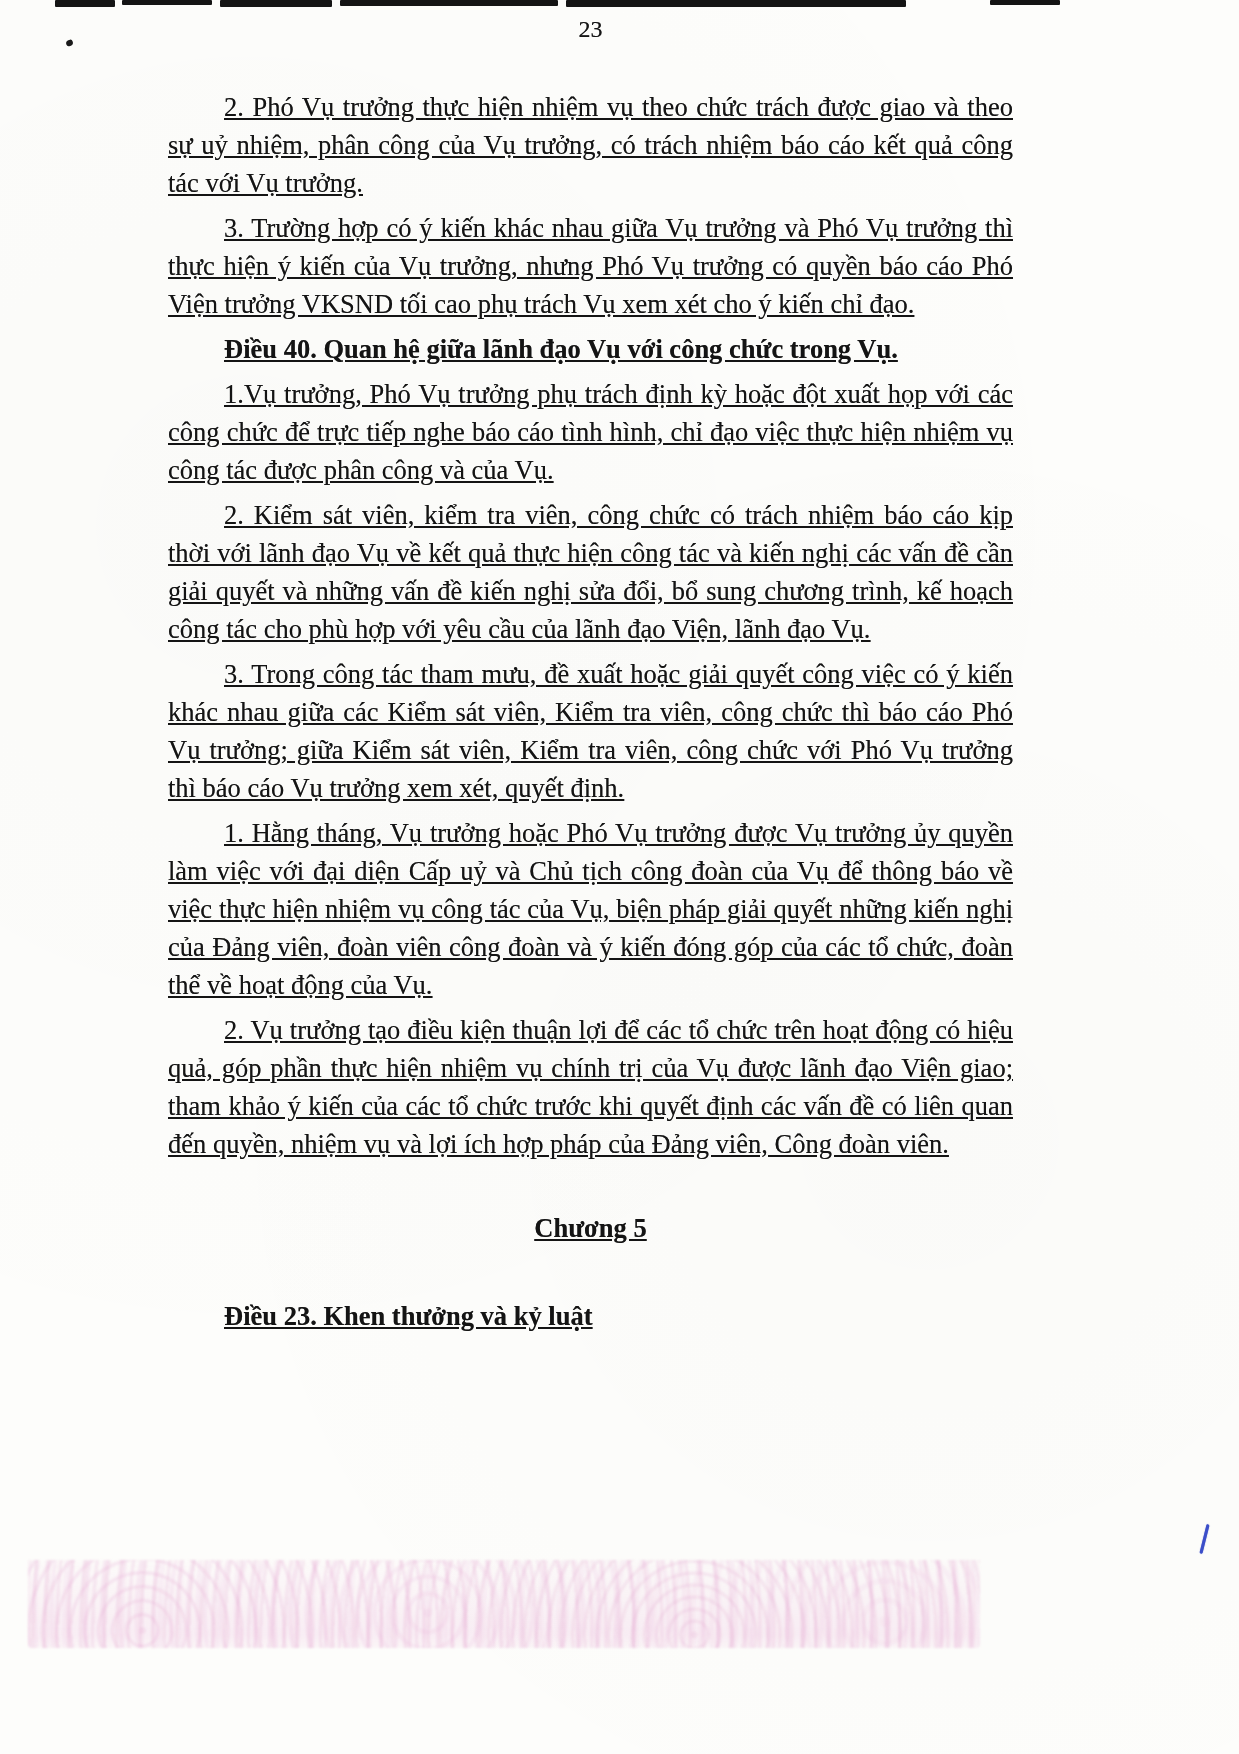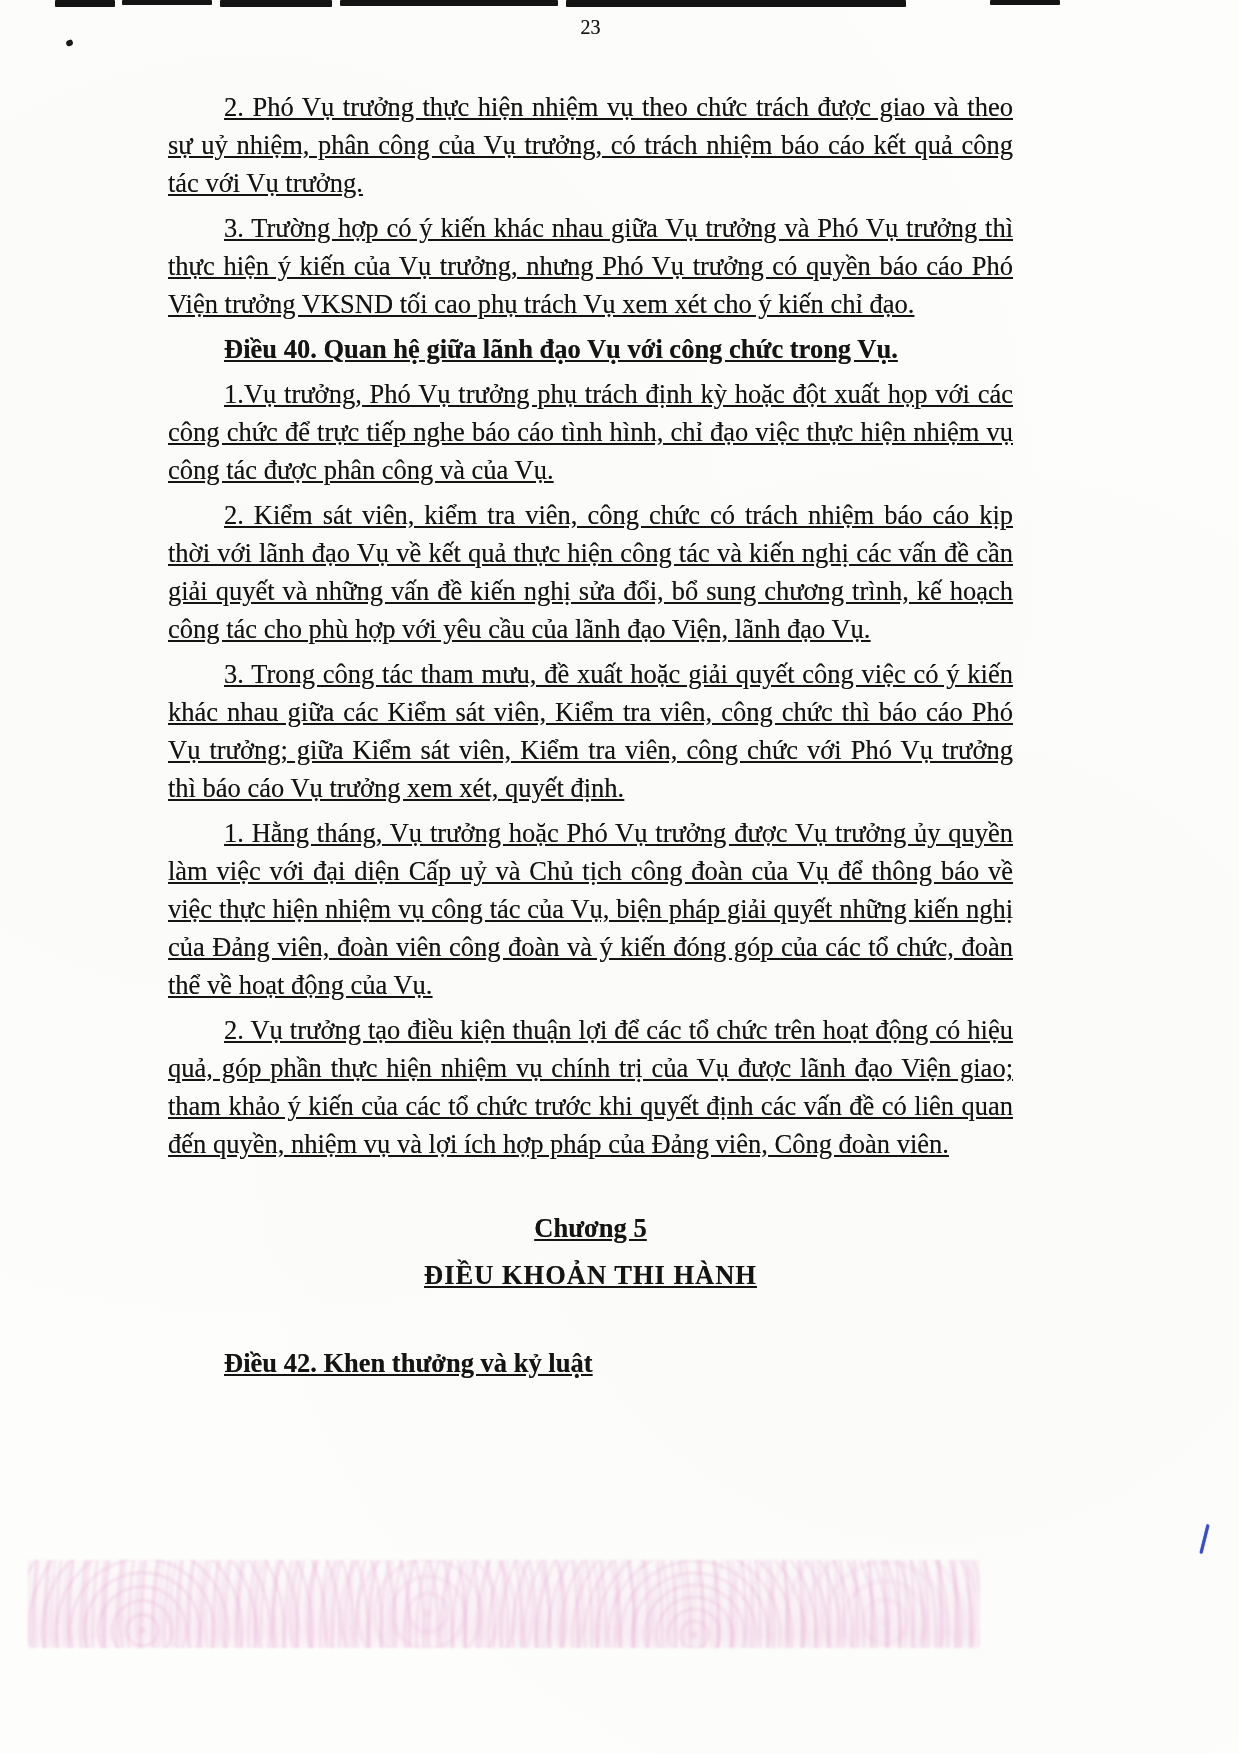--- a/index.html
+++ b/index.html
@@ -33,21 +33,21 @@
   .ink-dot {
     position: absolute; left: 66px; top: 40px;
     width: 7px; height: 6px; background: #1a1a1a; border-radius: 60% 40% 55% 45%;
     transform: rotate(-20deg);
   }
 
   .page-number {
     position: absolute;
     top: 16px; left: 168px; width: 845px;
     text-align: center;
-    font-size: 20px;
+    font-size: 24px;
     color: #151515;
     text-shadow: 0 0 0.5px rgba(0,0,0,0.55);
   }
 
   .text-block {
     position: absolute;
     top: 88px; left: 168px; width: 845px;
     font-size: 26.5px;
     line-height: 38px;
     color: #141414;
@@ -107,21 +107,20 @@
   <div class="text-block">
     <p>2. Phó Vụ trưởng thực hiện nhiệm vụ theo chức trách được giao và theo sự uỷ nhiệm, phân công của Vụ trưởng, có trách nhiệm báo cáo kết quả công tác với Vụ trưởng.</p>
     <p>3. Trường hợp có ý kiến khác nhau giữa Vụ trưởng và Phó Vụ trưởng thì thực hiện ý kiến của Vụ trưởng, nhưng Phó Vụ trưởng có quyền báo cáo Phó Viện trưởng VKSND tối cao phụ trách Vụ xem xét cho ý kiến chỉ đạo.</p>
     <p class="heading">Điều 40. Quan hệ giữa lãnh đạo Vụ với công chức trong Vụ.</p>
     <p>1.Vụ trưởng, Phó Vụ trưởng phụ trách định kỳ hoặc đột xuất họp với các công chức để trực tiếp nghe báo cáo tình hình, chỉ đạo việc thực hiện nhiệm vụ công tác được phân công và của Vụ.</p>
     <p>2. Kiểm sát viên, kiểm tra viên, công chức có trách nhiệm báo cáo kịp thời với lãnh đạo Vụ về kết quả thực hiện công tác và kiến nghị các vấn đề cần giải quyết và những vấn đề kiến nghị sửa đổi, bổ sung chương trình, kế hoạch công tác cho phù hợp với yêu cầu của lãnh đạo Viện, lãnh đạo Vụ.</p>
     <p>3. Trong công tác tham mưu, đề xuất hoặc giải quyết công việc có ý kiến khác nhau giữa các Kiểm sát viên, Kiểm tra viên, công chức thì báo cáo Phó Vụ trưởng; giữa Kiểm sát viên, Kiểm tra viên, công chức với Phó Vụ trưởng thì báo cáo Vụ trưởng xem xét, quyết định.</p>
     <p>1. Hằng tháng, Vụ trưởng hoặc Phó Vụ trưởng được Vụ trưởng ủy quyền làm việc với đại diện Cấp uỷ và Chủ tịch công đoàn của Vụ để thông báo về việc thực hiện nhiệm vụ công tác của Vụ, biện pháp giải quyết những kiến nghị của Đảng viên, đoàn viên công đoàn và ý kiến đóng góp của các tổ chức, đoàn thể về hoạt động của Vụ.</p>
     <p>2. Vụ trưởng tạo điều kiện thuận lợi để các tổ chức trên hoạt động có hiệu quả, góp phần thực hiện nhiệm vụ chính trị của Vụ được lãnh đạo Viện giao; tham khảo ý kiến của các tổ chức trước khi quyết định các vấn đề có liên quan đến quyền, nhiệm vụ và lợi ích hợp pháp của Đảng viên, Công đoàn viên.</p>
     <p class="center chapter-label">Chương 5</p>
-    <p class="center chapter-title">ĐIỀU KHOẢN THI HÀNH</p>
-    <p class="heading dieu42">Điều 42. Khen thưởng và kỷ luật</p>
+    <p class="heading dieu42">Điều 23. Khen thưởng và kỷ luật</p>
   </div>
 
   <div class="pen-mark"></div>
 
   <div class="noise-band"></div>
 
 </div>
 
 </body></html>

